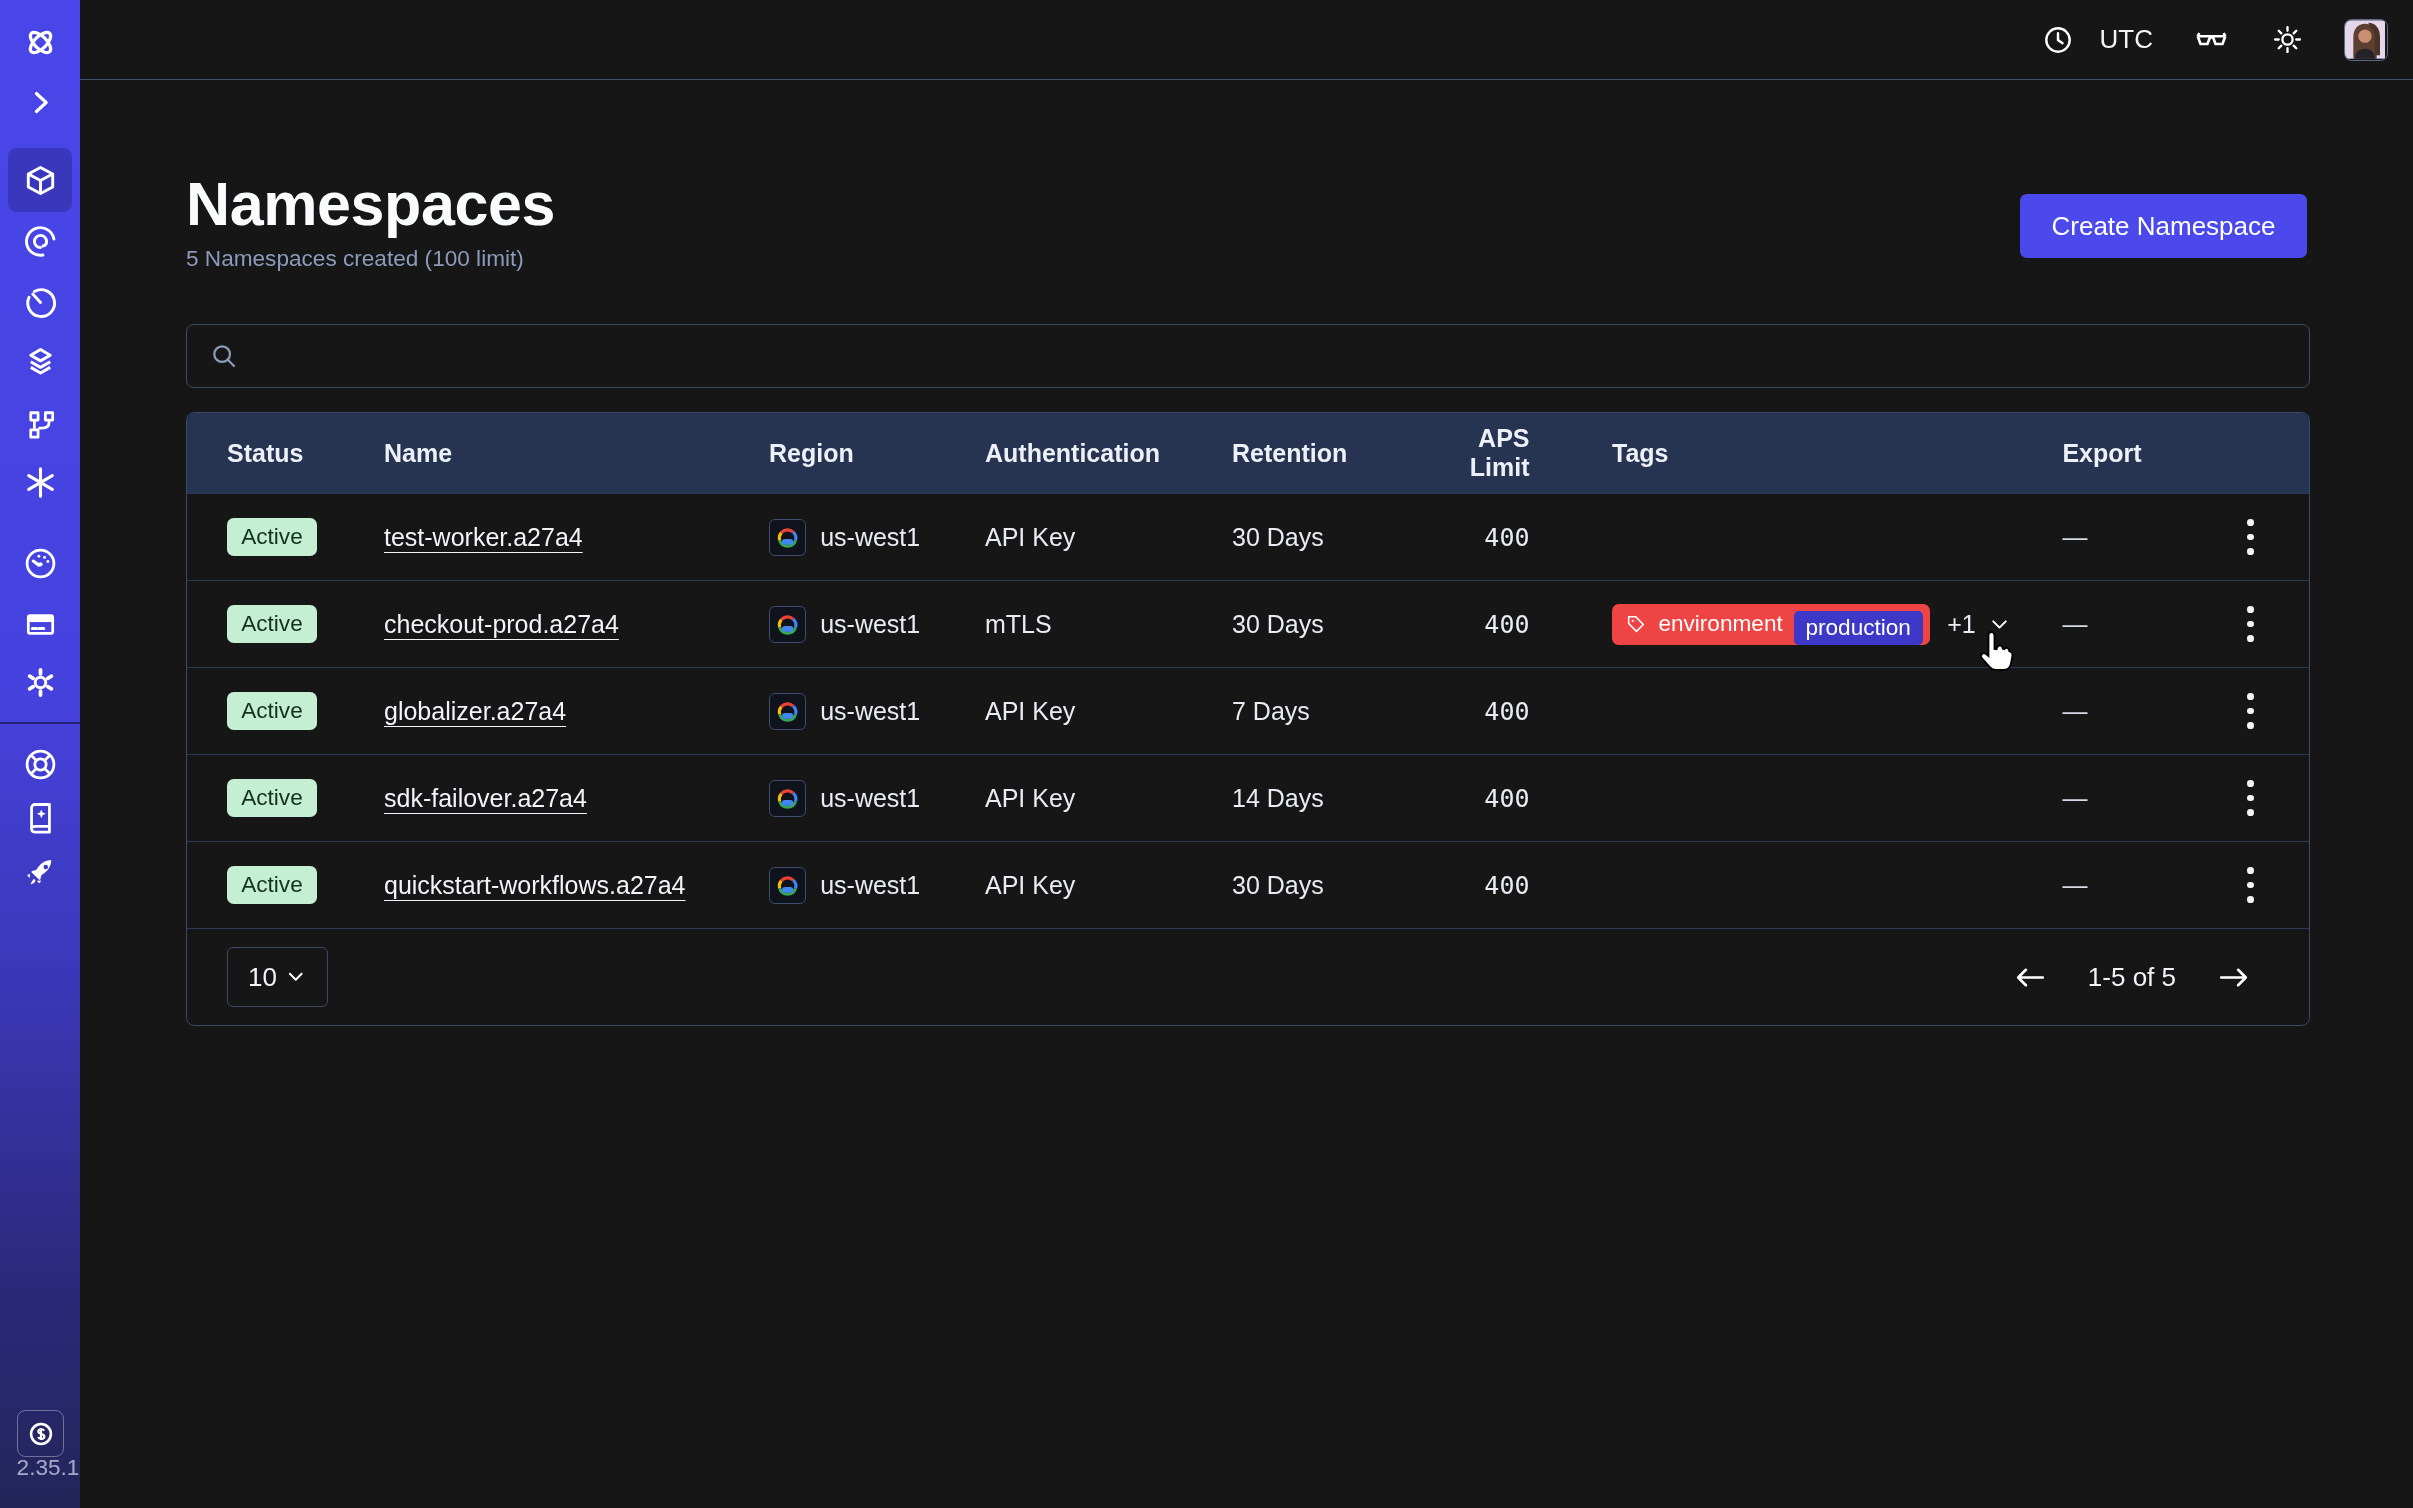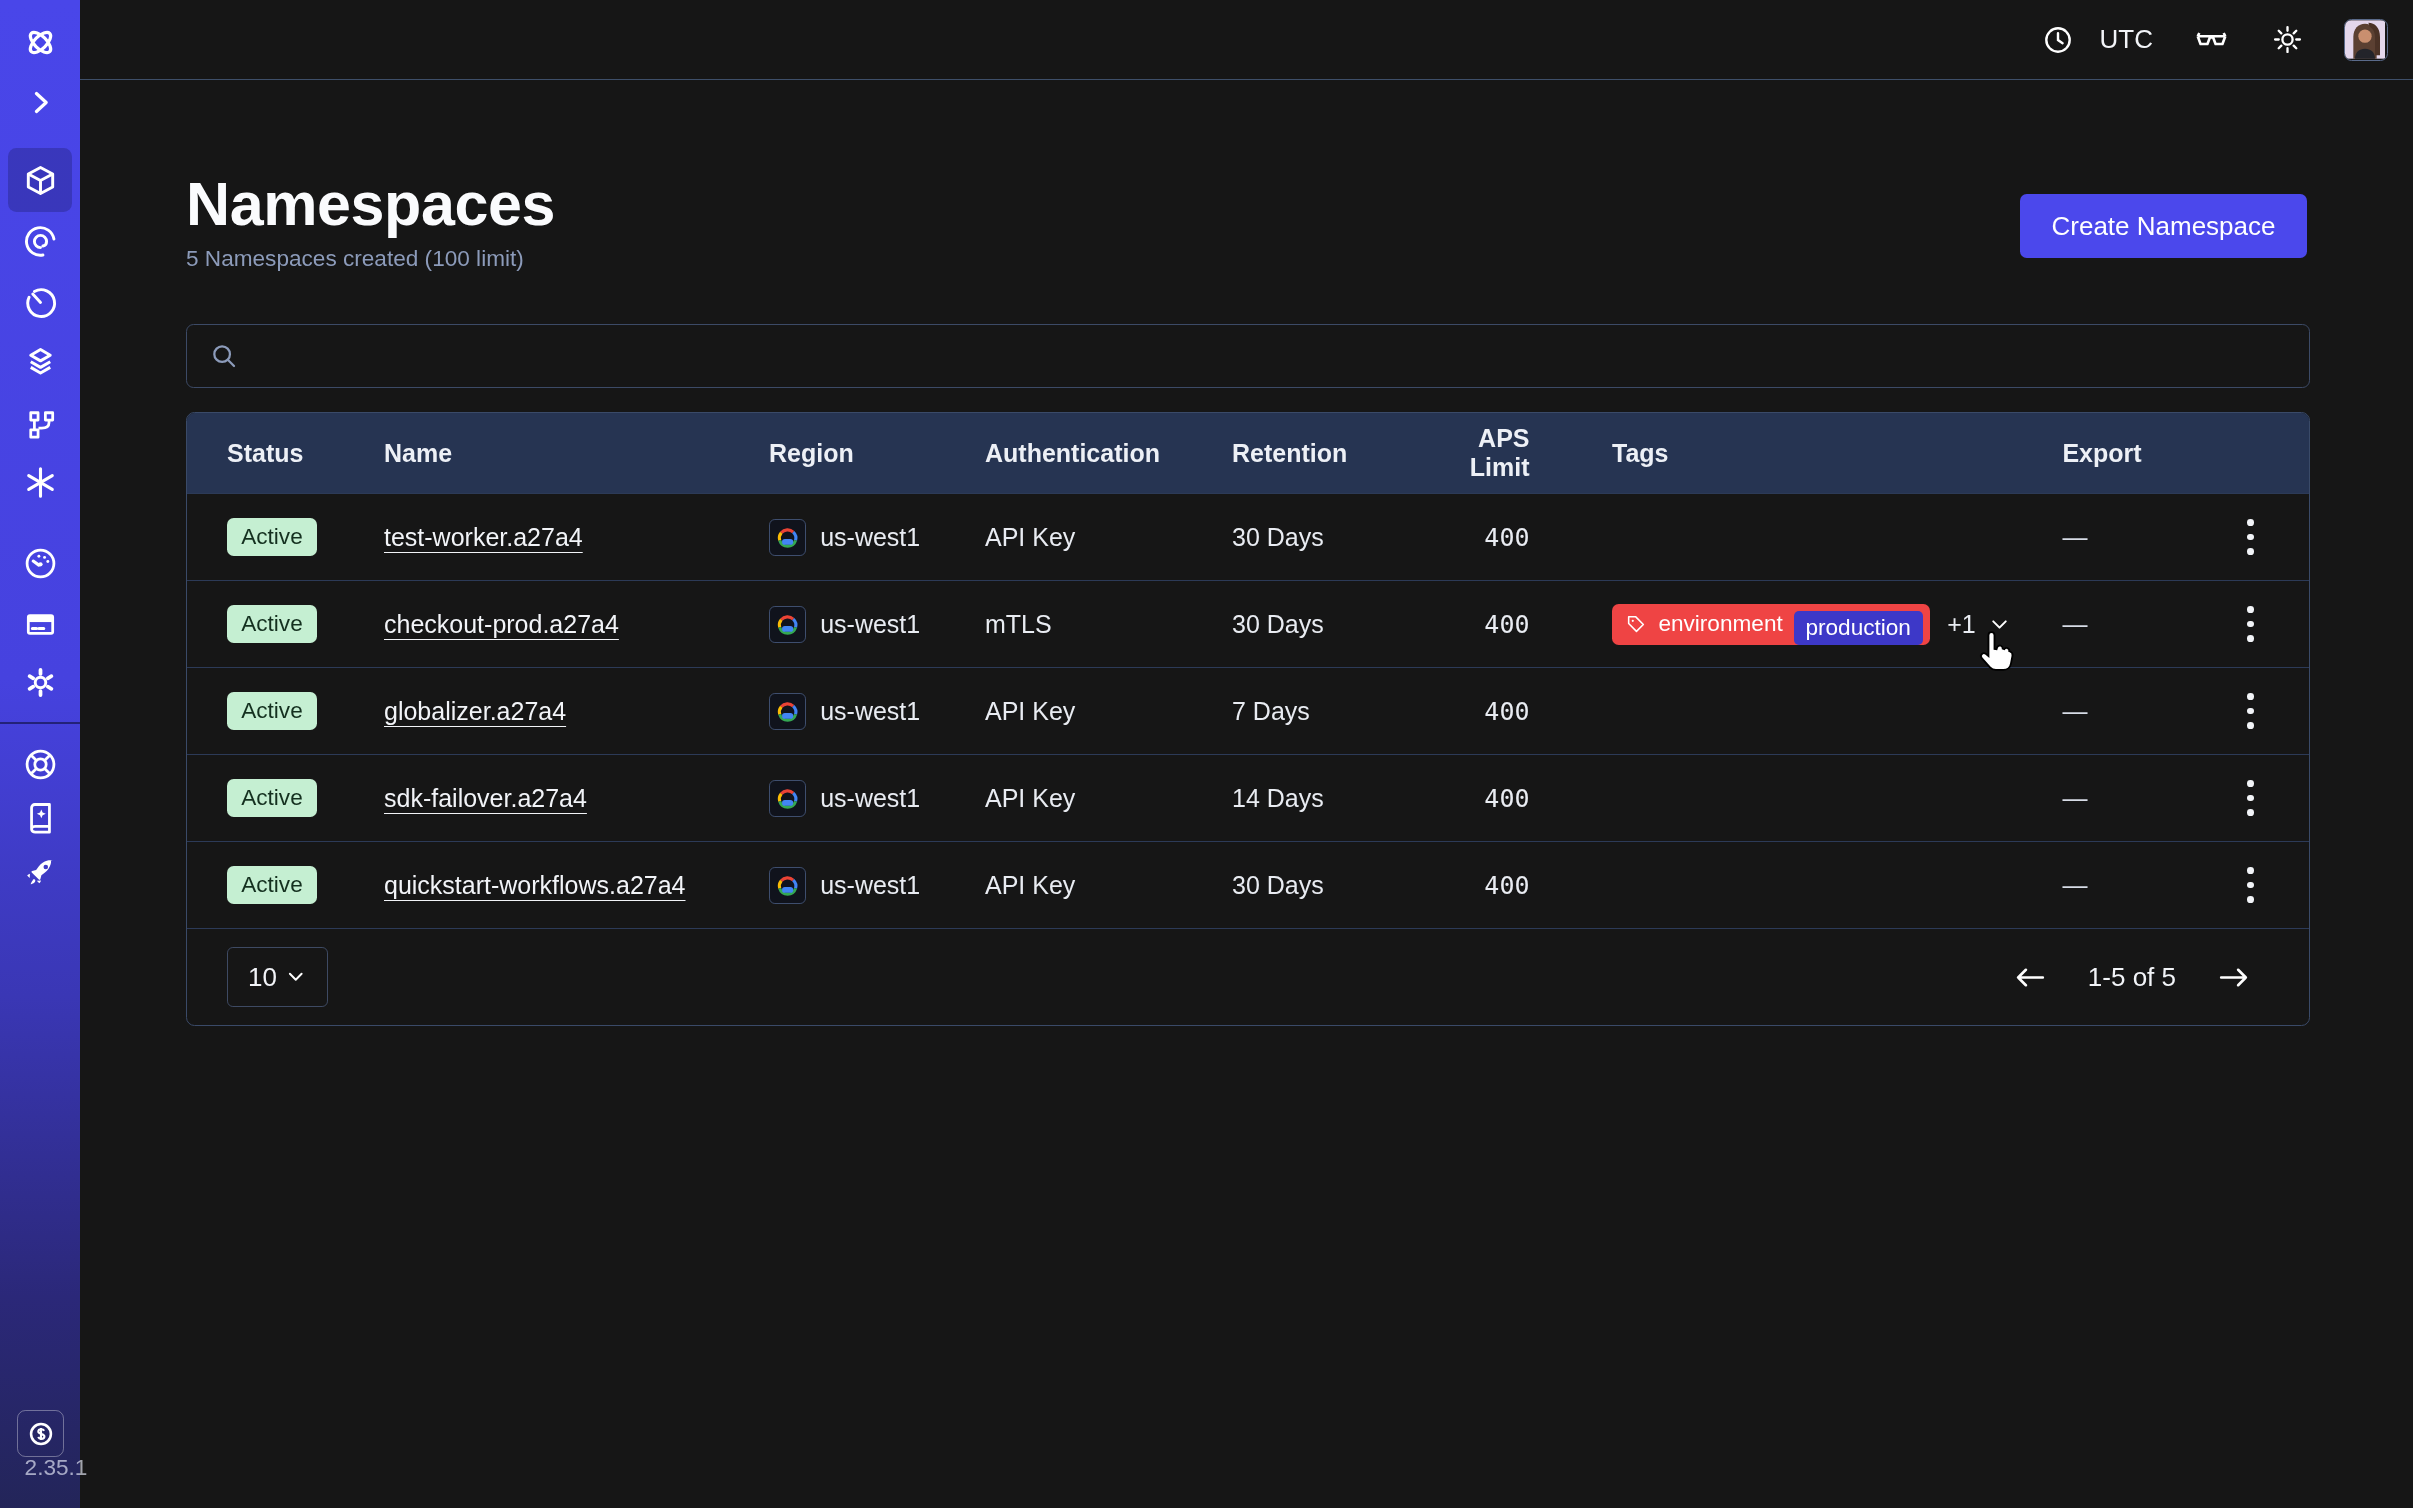--- a/index.html
+++ b/index.html
@@ -10,21 +10,21 @@
   .sidebar { position:absolute; left:0; top:0; width:80px; height:1508px; z-index:6;
     background:linear-gradient(180deg,#4946E9 0%,#4642DF 45%,#3A37B5 66%,#2B2879 86%,#232559 100%); }
   .side-tile { position:absolute; left:8.4px; width:64px; height:64px; border-radius:8.4px;
     display:flex; align-items:center; justify-content:center; cursor:pointer; }
   .side-tile svg { width:39px; height:39px; }
   .side-tile.active { background:rgba(22,22,90,0.30); }
   .side-div { position:absolute; left:0; width:80px; height:1.7px; background:rgba(10,10,40,0.55); }
   .ver-box { position:absolute; left:17px; top:1410px; width:47px; height:47px;
     border:1.7px solid rgba(255,255,255,0.35); border-radius:8.4px;
     display:flex; align-items:center; justify-content:center; }
-  .ver-text { position:absolute; top:1455px; left:16px; width:80px; text-align:center;
+  .ver-text { position:absolute; top:1455px; left:8px; width:80px; text-align:center;
     font-size:22.6px; color:rgba(233,237,250,0.66); }
 
   
   .topbar { position:absolute; left:80px; top:0; width:2333px; height:80px;
     border-bottom:1.7px solid #3E4F69; display:flex; align-items:center;
     justify-content:flex-end; gap:39px; padding-right:25px; }
   .tz { display:flex; align-items:center; gap:25px; font-size:26px; color:#F2F4F8; cursor:pointer; }
   .avatar { width:44px; height:42px; border-radius:7.5px; border:1.7px solid #5A6A8A;
     overflow:hidden; cursor:pointer; }
   .avatar svg { display:block; }

